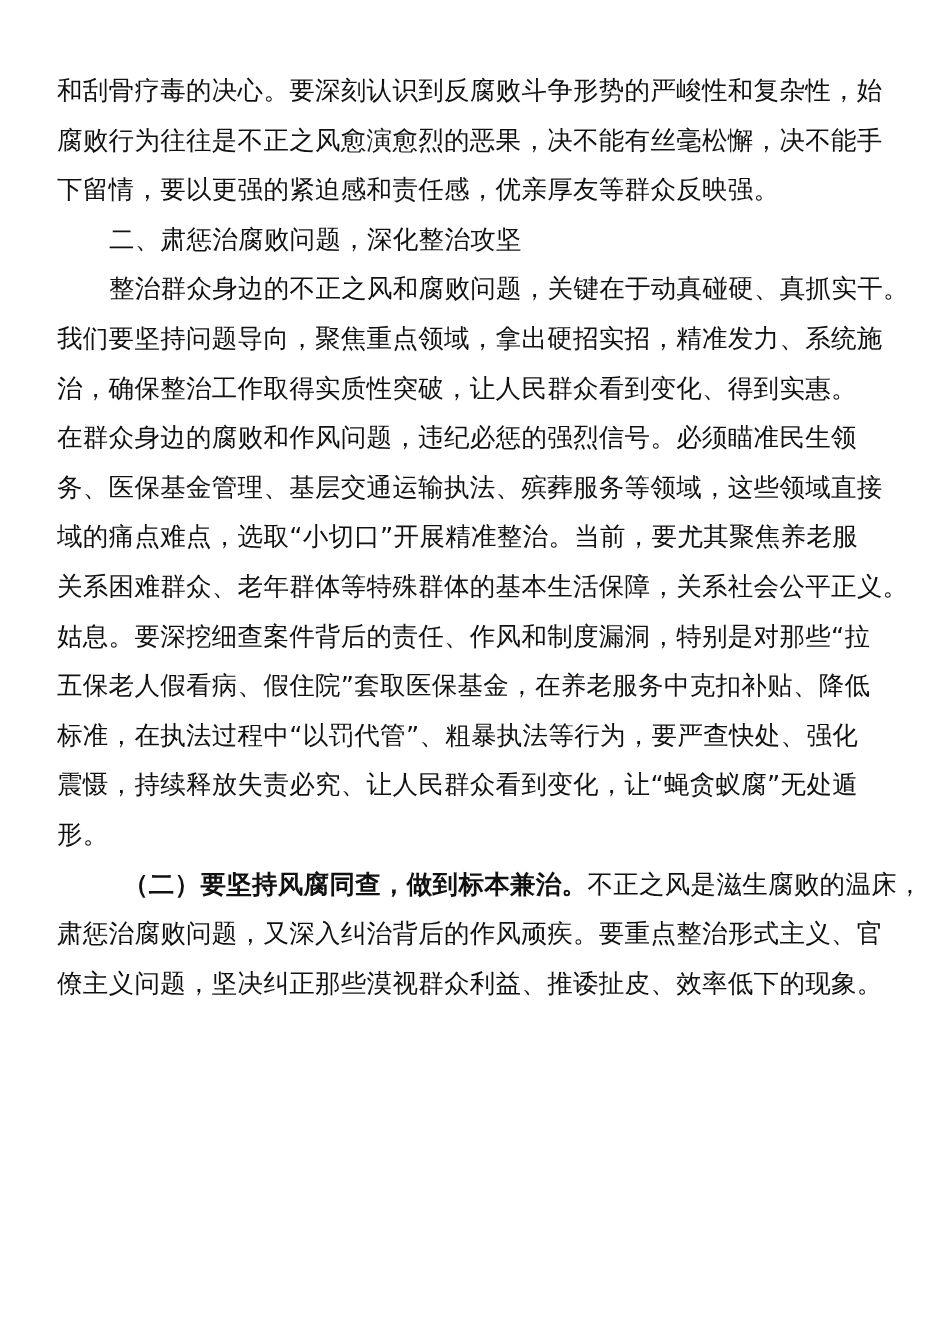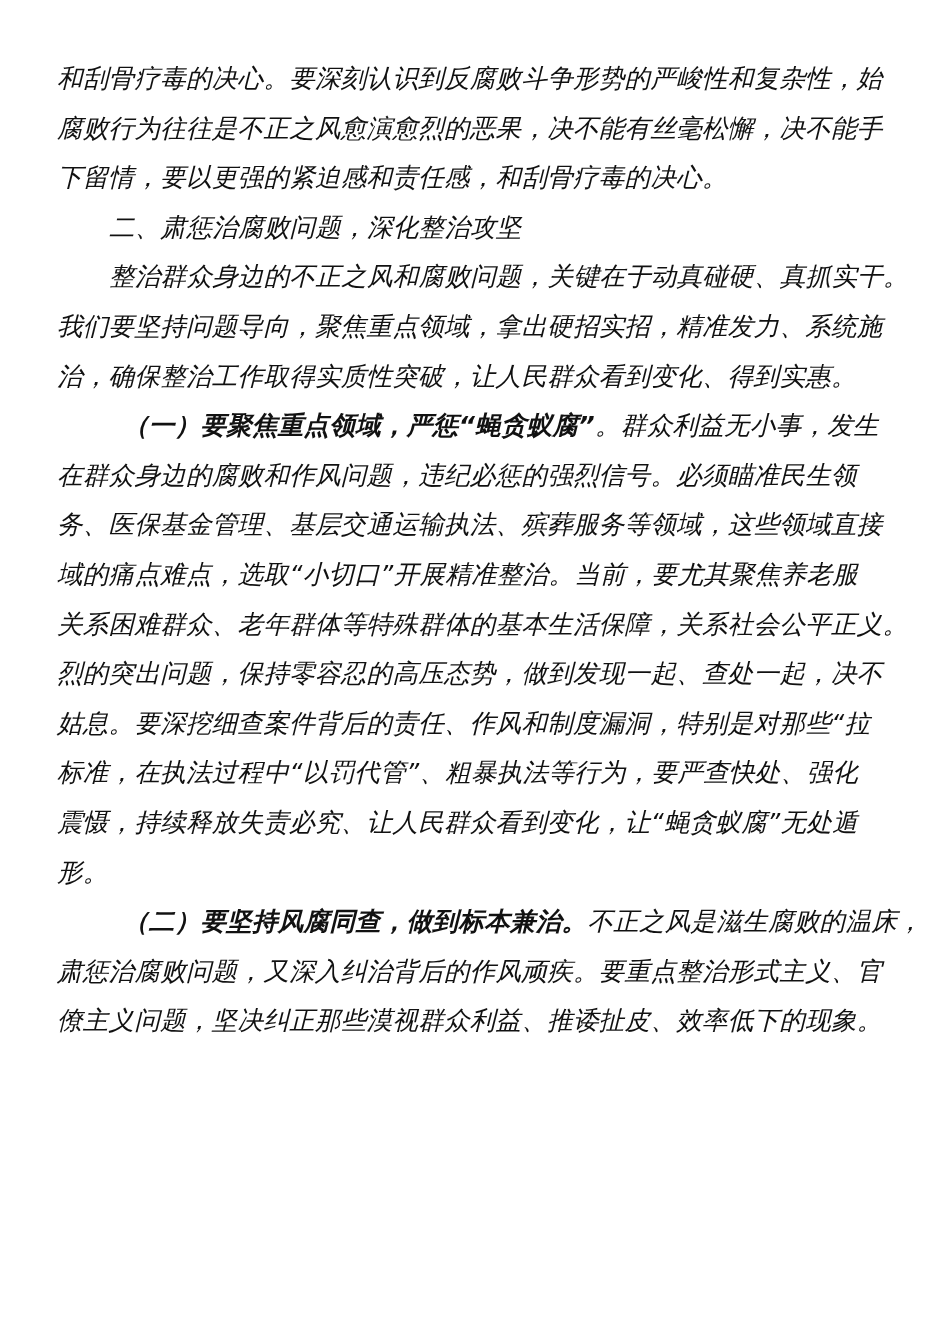--- a/index.html
+++ b/index.html
@@ -11,53 +11,51 @@
       width: 950px;
       height: 1344px;
       overflow: hidden;
       position: relative;
       font-family: "DejaVu Sans", "Liberation Sans", sans-serif;
       color: #111111;
     }
     .page {
       position: absolute;
       left: 57px;
-      top: 54px;
+      top: 66px;
       width: 838px;
-      font-style: italic;
     }
     .line {
       height: 49.6px;
       line-height: 49.6px;
       font-size: 25.5px;
       white-space: nowrap;
       overflow: visible;
       letter-spacing: 0.3px;
     }
     .indent { padding-left: 52px; }
     .indent-bold { padding-left: 66px; }
     .b { font-weight: bold; }
   </style>
 </head>
 <body>
 
 <div class="page">
   <div class="line">和刮骨疗毒的决心。要深刻认识到反腐败斗争形势的严峻性和复杂性，始</div>
   <div class="line">腐败行为往往是不正之风愈演愈烈的恶果，决不能有丝毫松懈，决不能手</div>
-  <div class="line">下留情，要以更强的紧迫感和责任感，和刮骨疗毒的决心。</div>
+  <div class="line">下留情，要以更强的紧迫感和责任感，优亲厚友等群众反映强。</div>
   <div class="line indent">二、肃惩治腐败问题，深化整治攻坚</div>
   <div class="line indent">整治群众身边的不正之风和腐败问题，关键在于动真碰硬、真抓实干。</div>
   <div class="line">我们要坚持问题导向，聚焦重点领域，拿出硬招实招，精准发力、系统施</div>
   <div class="line">治，确保整治工作取得实质性突破，让人民群众看到变化、得到实惠。</div>
-  <div class="line indent-bold"><span class="b">（一）要聚焦重点领域，严惩“蝇贪蚁腐”</span><span>。群众利益无小事，发生</span></div>
   <div class="line">在群众身边的腐败和作风问题，违纪必惩的强烈信号。必须瞄准民生领</div>
   <div class="line">务、医保基金管理、基层交通运输执法、殡葬服务等领域，这些领域直接</div>
   <div class="line">域的痛点难点，选取“小切口”开展精准整治。当前，要尤其聚焦养老服</div>
   <div class="line">关系困难群众、老年群体等特殊群体的基本生活保障，关系社会公平正义。</div>
-  <div class="line">烈的突出问题，保持零容忍的高压态势，做到发现一起、查处一起，决不</div>
   <div class="line">姑息。要深挖细查案件背后的责任、作风和制度漏洞，特别是对那些“拉</div>
+  <div class="line">五保老人假看病、假住院”套取医保基金，在养老服务中克扣补贴、降低</div>
   <div class="line">标准，在执法过程中“以罚代管”、粗暴执法等行为，要严查快处、强化</div>
   <div class="line">震慑，持续释放失责必究、让人民群众看到变化，让“蝇贪蚁腐”无处遁</div>
   <div class="line">形。</div>
   <div class="line indent-bold"><span class="b">（二）要坚持风腐同查，做到标本兼治。</span><span>不正之风是滋生腐败的温床，</span></div>
   <div class="line">肃惩治腐败问题，又深入纠治背后的作风顽疾。要重点整治形式主义、官</div>
   <div class="line">僚主义问题，坚决纠正那些漠视群众利益、推诿扯皮、效率低下的现象。</div>
 </div>
 
 </body></html>

